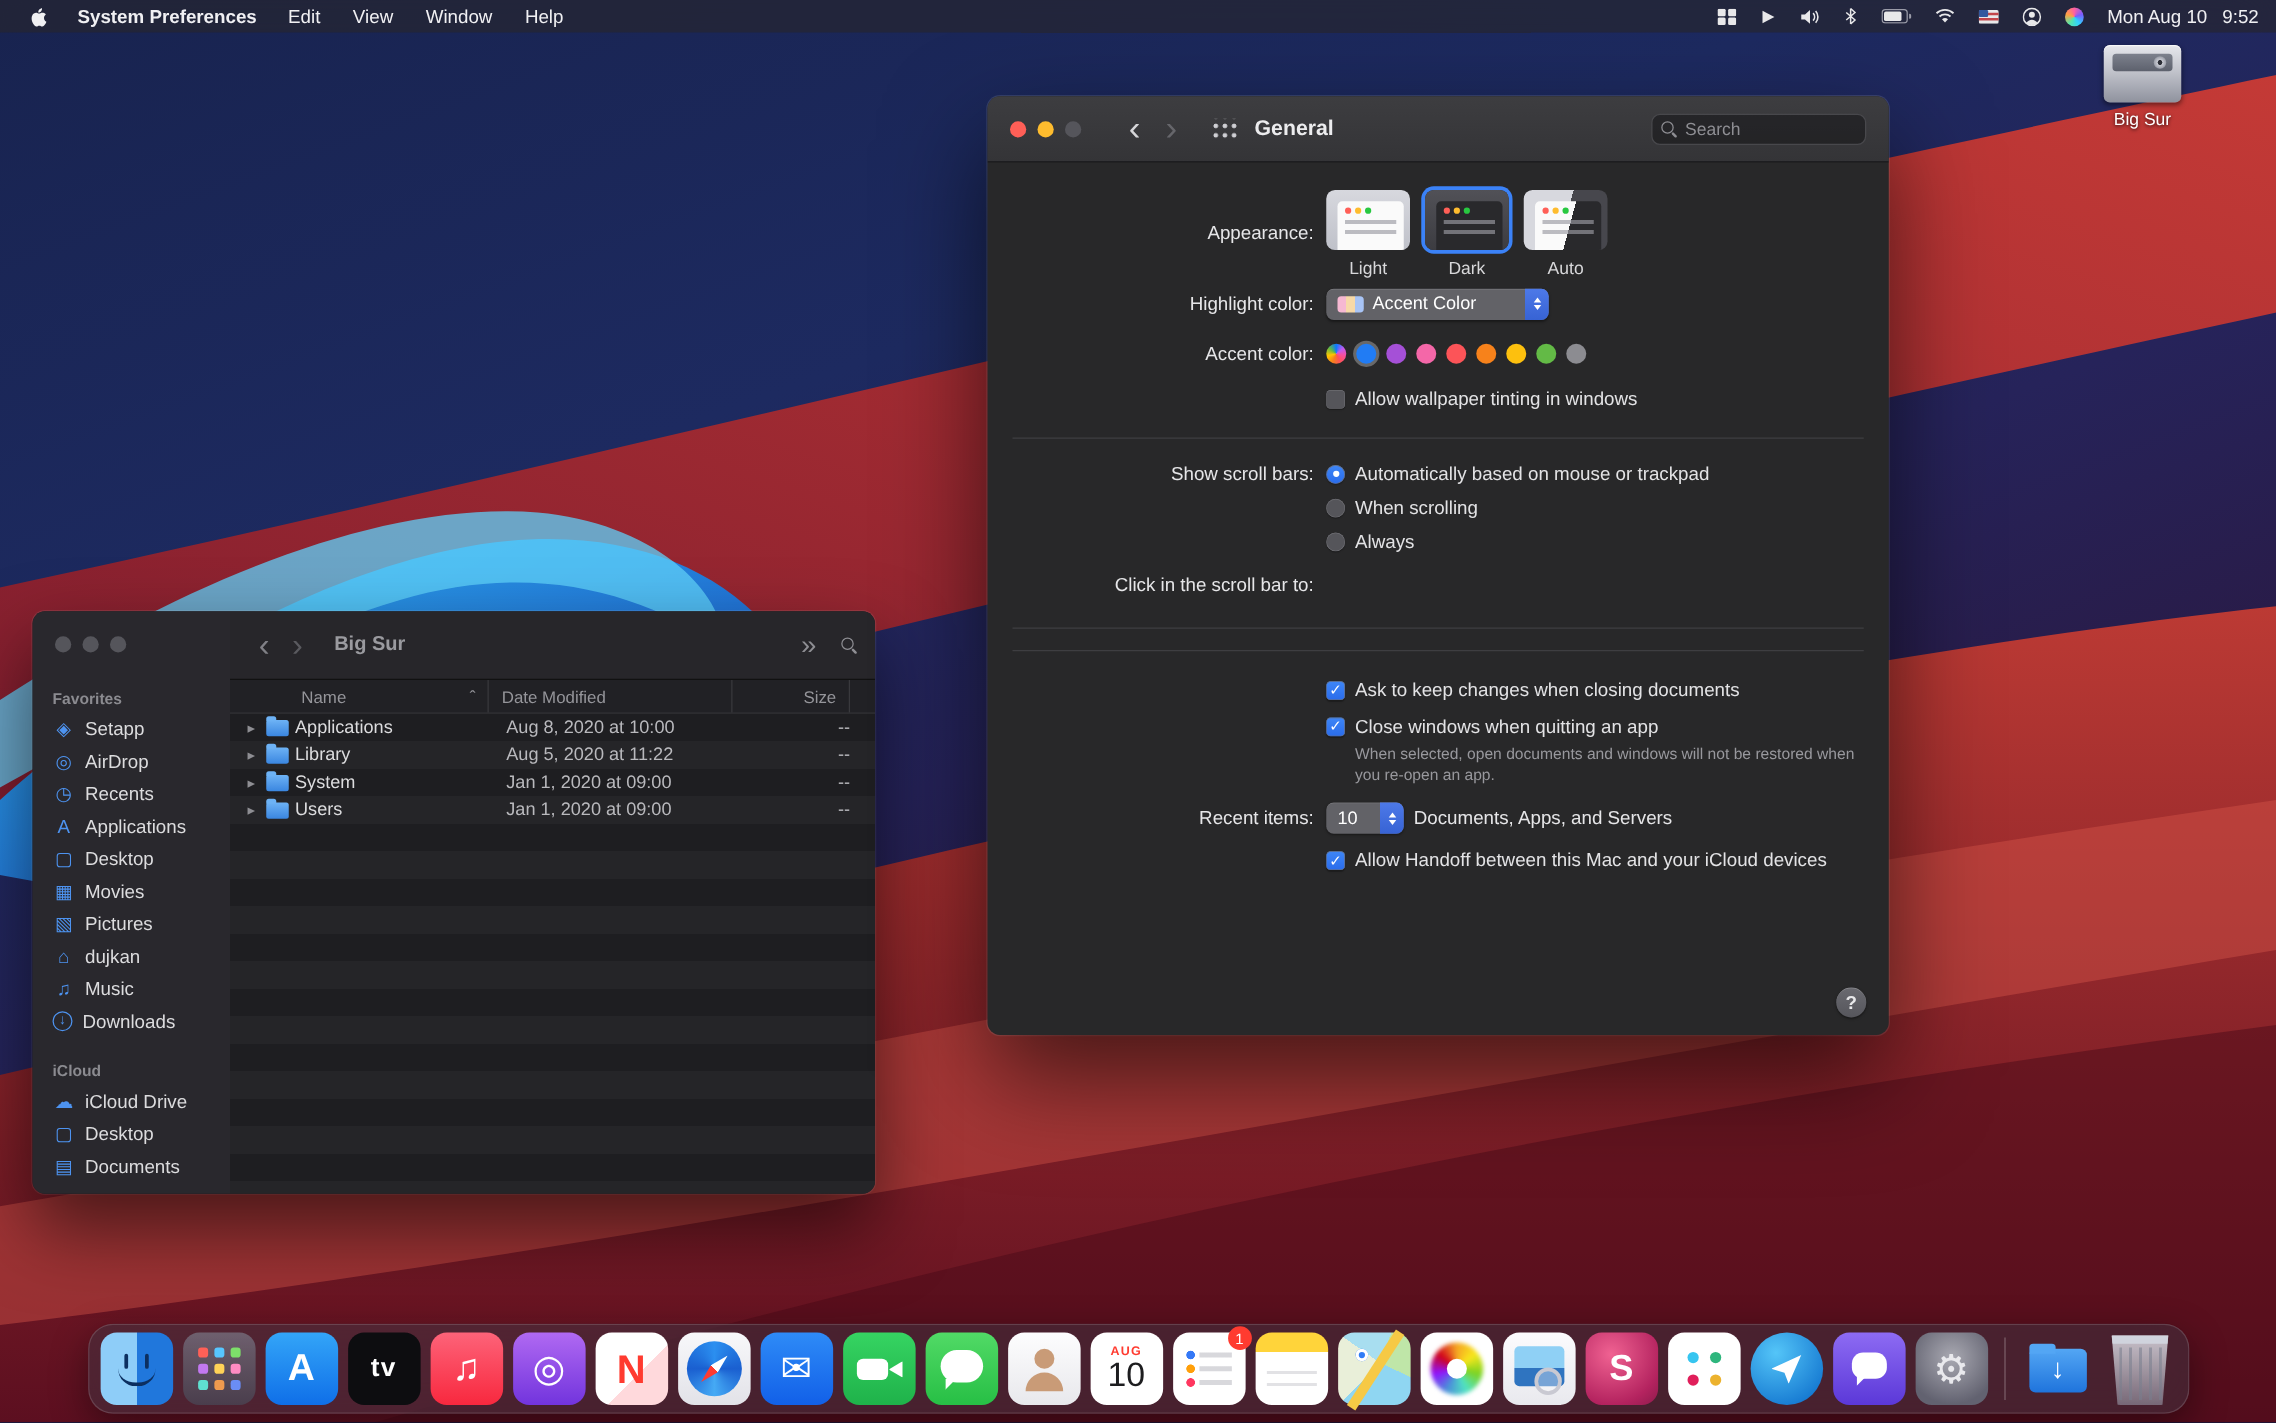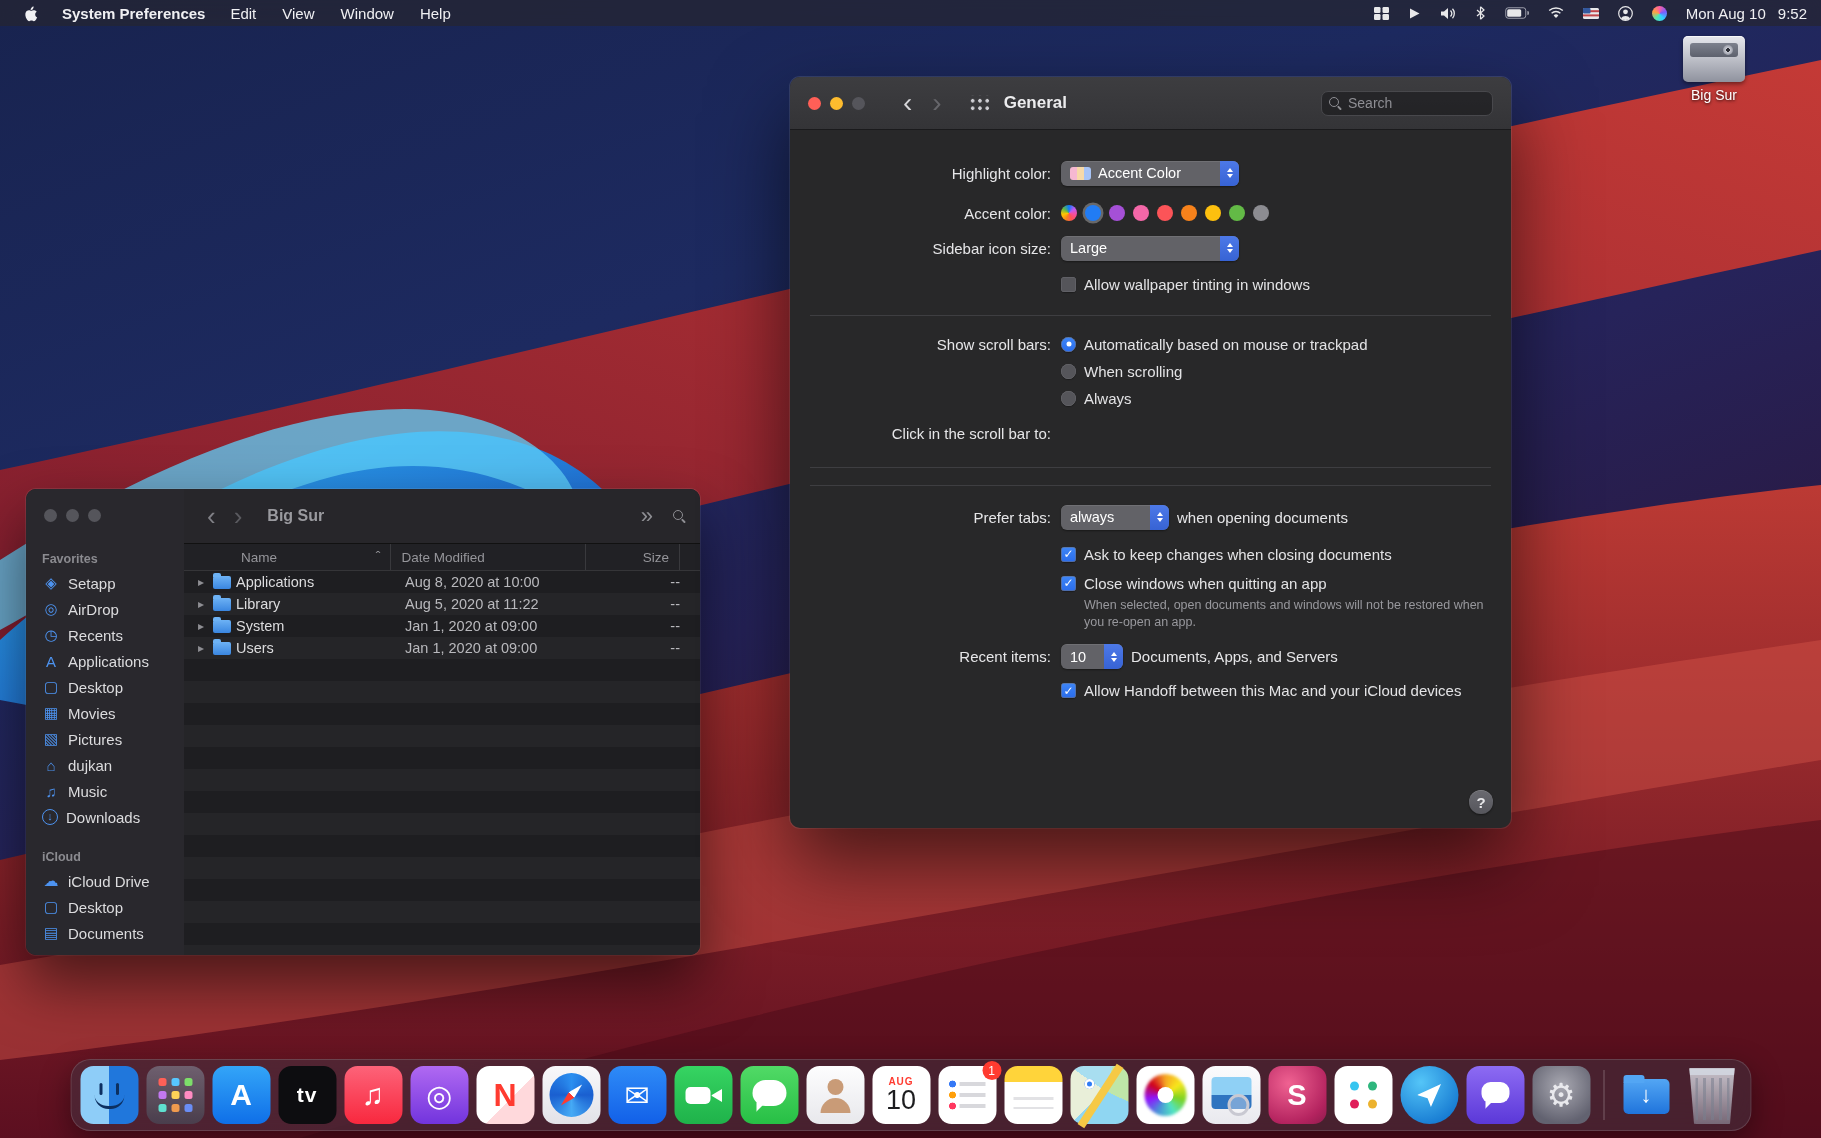--- a/index.html
+++ b/index.html
@@ -537,20 +537,43 @@
     <span class="griddots"></span>
     <span class="ptitle">General</span>
     <span class="psearch">
       <span class="mag"></span>
       <input placeholder="Search" style="">
     </span>
   </div>
 
   <div class="pc">
 
+    <div class="prow appearance-row">
+      <div class="plabel">Appearance:</div>
+      <div class="pctl thumbs">
+        <div class="thumb-wrap">
+          <div class="thumb t-light">
+              <div class="mini"></div>
+            </div>
+          <div class="tlabel">Light</div>
+        </div>
+        <div class="thumb-wrap">
+          <div class="thumb t-dark on">
+              <div class="mini"></div>
+            </div>
+          <div class="tlabel">Dark</div>
+        </div>
+        <div class="thumb-wrap">
+          <div class="thumb t-auto">
+              <div class="mini"></div>
+            </div>
+          <div class="tlabel">Auto</div>
+        </div>
+      </div>
+    </div>
 
     <div class="prow" style="margin-top:7px;">
       <div class="plabel">Highlight color:</div>
       <div class="pctl">
         <span class="popup" style="width:178px;">
           <span class="swatch"></span>
           <span>Accent Color</span>
           <span class="cap" style="margin-left:auto;">
               <span class="caret up"></span>
               <span class="caret down"></span>
@@ -567,32 +590,20 @@
         <span class="acc" style="background: rgb(165, 80, 215);"></span>
         <span class="acc" style="background: rgb(244, 103, 168);"></span>
         <span class="acc" style="background: rgb(252, 84, 88);"></span>
         <span class="acc" style="background: rgb(247, 130, 27);"></span>
         <span class="acc" style="background: rgb(253, 192, 14);"></span>
         <span class="acc" style="background: rgb(99, 186, 70);"></span>
         <span class="acc" style="background: rgb(140, 140, 145);"></span>
       </div>
     </div>
 
-    <div class="prow" style="margin-top:7px;">
-      <div class="plabel">Sidebar icon size:</div>
-      <div class="pctl">
-        <span class="popup" style="width:178px;">
-          <span>Large</span>
-          <span class="cap" style="margin-left:auto;">
-              <span class="caret up"></span>
-              <span class="caret down"></span>
-            </span>
-        </span>
-      </div>
-    </div>
 
     <div class="prow" style="margin-top:8px;">
       <div class="plabel"></div>
       <div class="pctl cbrow">
         <span class="cb"></span>
         <span>Allow wallpaper tinting in windows</span>
       </div>
     </div>
 
     <div class="pdivider"></div>
@@ -617,33 +628,20 @@
 
     <div class="prow" style="align-items:start; margin-top:13px;">
       <div class="plabel" style="margin-top:3px;">Click in the scroll bar to:</div>
     </div>
 
     <div class="pdivider"></div>
 
 
     <div class="pdivider"></div>
 
-    <div class="prow">
-      <div class="plabel">Prefer tabs:</div>
-      <div class="pctl">
-        <span class="popup" style="width:108px;">
-          <span>always</span>
-          <span class="cap" style="margin-left:auto;">
-              <span class="caret up"></span>
-              <span class="caret down"></span>
-            </span>
-        </span>
-        <span class="suffix">when opening documents</span>
-      </div>
-    </div>
 
     <div class="prow" style="margin-top:9px;">
       <div class="plabel"></div>
       <div class="pctl cbrow">
         <span class="cb on"></span>
         <span>Ask to keep changes when closing documents</span>
       </div>
     </div>
 
     <div class="prow" style="margin-top:4px;">

